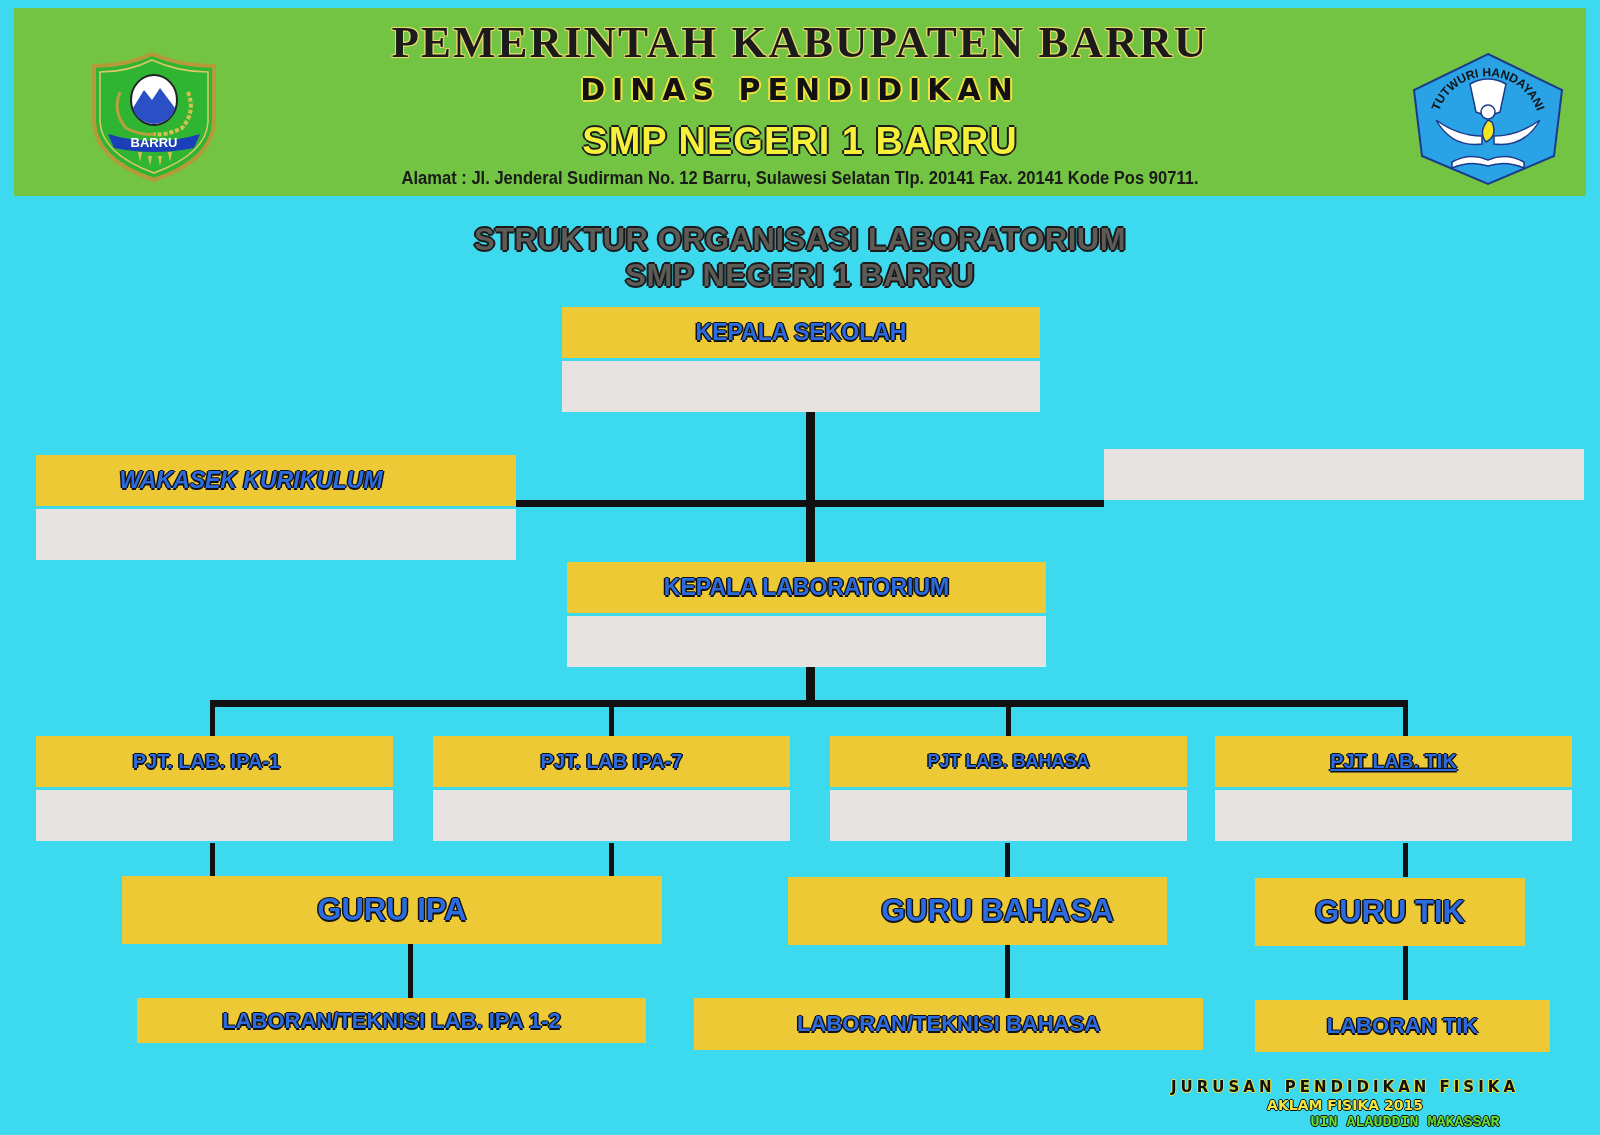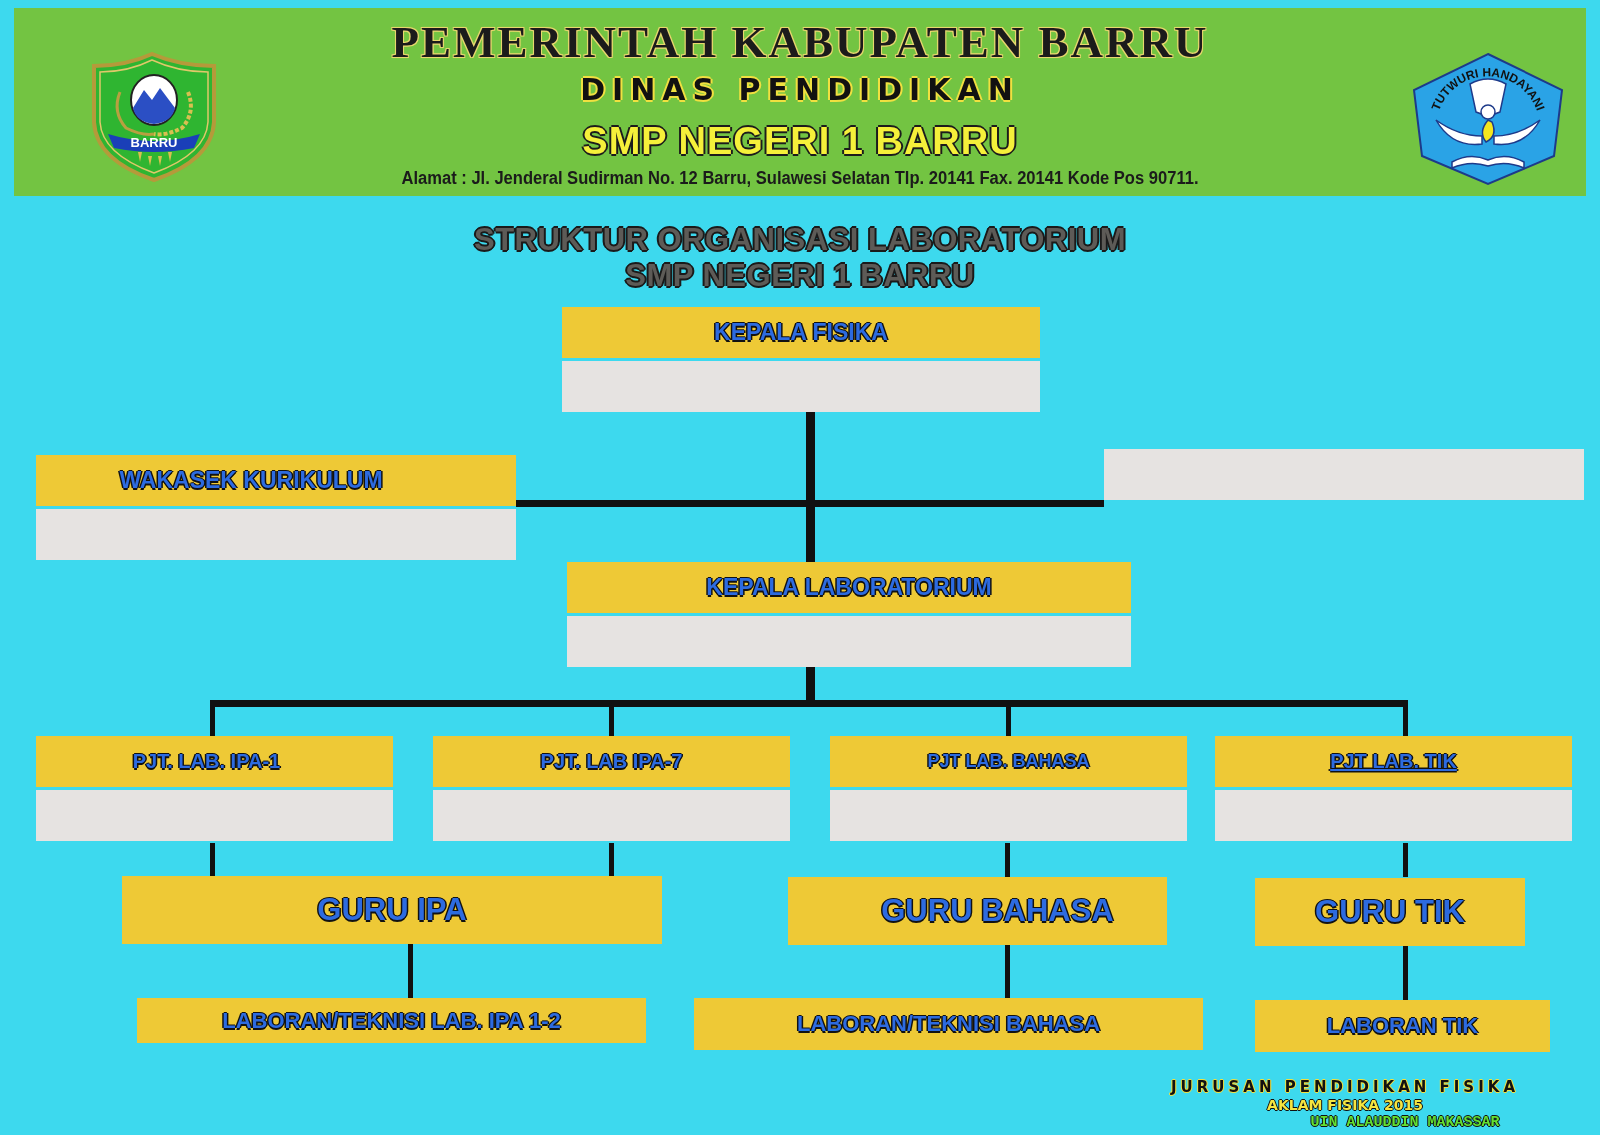--- a/index.html
+++ b/index.html
@@ -128,34 +128,34 @@
 <div class="line" style="left:1403px; top:700px; width:5px; height:36px;"></div>
 <div class="line" style="left:210px; top:843px; width:5px; height:33px;"></div>
 <div class="line" style="left:609px; top:843px; width:5px; height:33px;"></div>
 <div class="line" style="left:1005px; top:843px; width:5px; height:34px;"></div>
 <div class="line" style="left:1403px; top:843px; width:5px; height:34px;"></div>
 <div class="line" style="left:408px; top:944px; width:5px; height:54px;"></div>
 <div class="line" style="left:1005px; top:945px; width:5px; height:54px;"></div>
 <div class="line" style="left:1403px; top:946px; width:5px; height:54px;"></div>
 
 <div class="node" style="left:562px; top:307px; width:478px;">
-  <div class="label" style="height:51px; font-size:23px;">KEPALA FISIKA</div>
-  <div class="name" style="height:51px;"></div>
-</div>
-
-<div class="node" style="left:36px; top:455px; width:480px;">
+  <div class="label" style="height:51px; font-size:23px;">KEPALA SEKOLAH</div>
+  <div class="name" style="height:51px;"></div>
+</div>
+
+<div class="node" style="left:36px; top:455px; width:480px;font-style:italic;">
   <div class="label" style="height:51px; font-size:23px; padding-right:50px;">WAKASEK KURIKULUM</div>
   <div class="name" style="height:51px;"></div>
 </div>
 
 <div class="node" style="left:1104px; top:446px; width:480px;">
   <div class="name" style="height:51px;"></div>
 </div>
 
-<div class="node" style="left:567px; top:562px; width:564px;">
+<div class="node" style="left:567px; top:562px; width:479px;">
   <div class="label" style="height:51px; font-size:23px;">KEPALA LABORATORIUM</div>
   <div class="name" style="height:51px;"></div>
 </div>
 
 <div class="node" style="left:36px; top:736px; width:357px;">
   <div class="label" style="height:51px; font-size:20px; padding-right:16px;">PJT. LAB. IPA-1</div>
   <div class="name" style="height:51px;"></div>
 </div>
 
 <div class="node" style="left:433px; top:736px; width:357px;">

